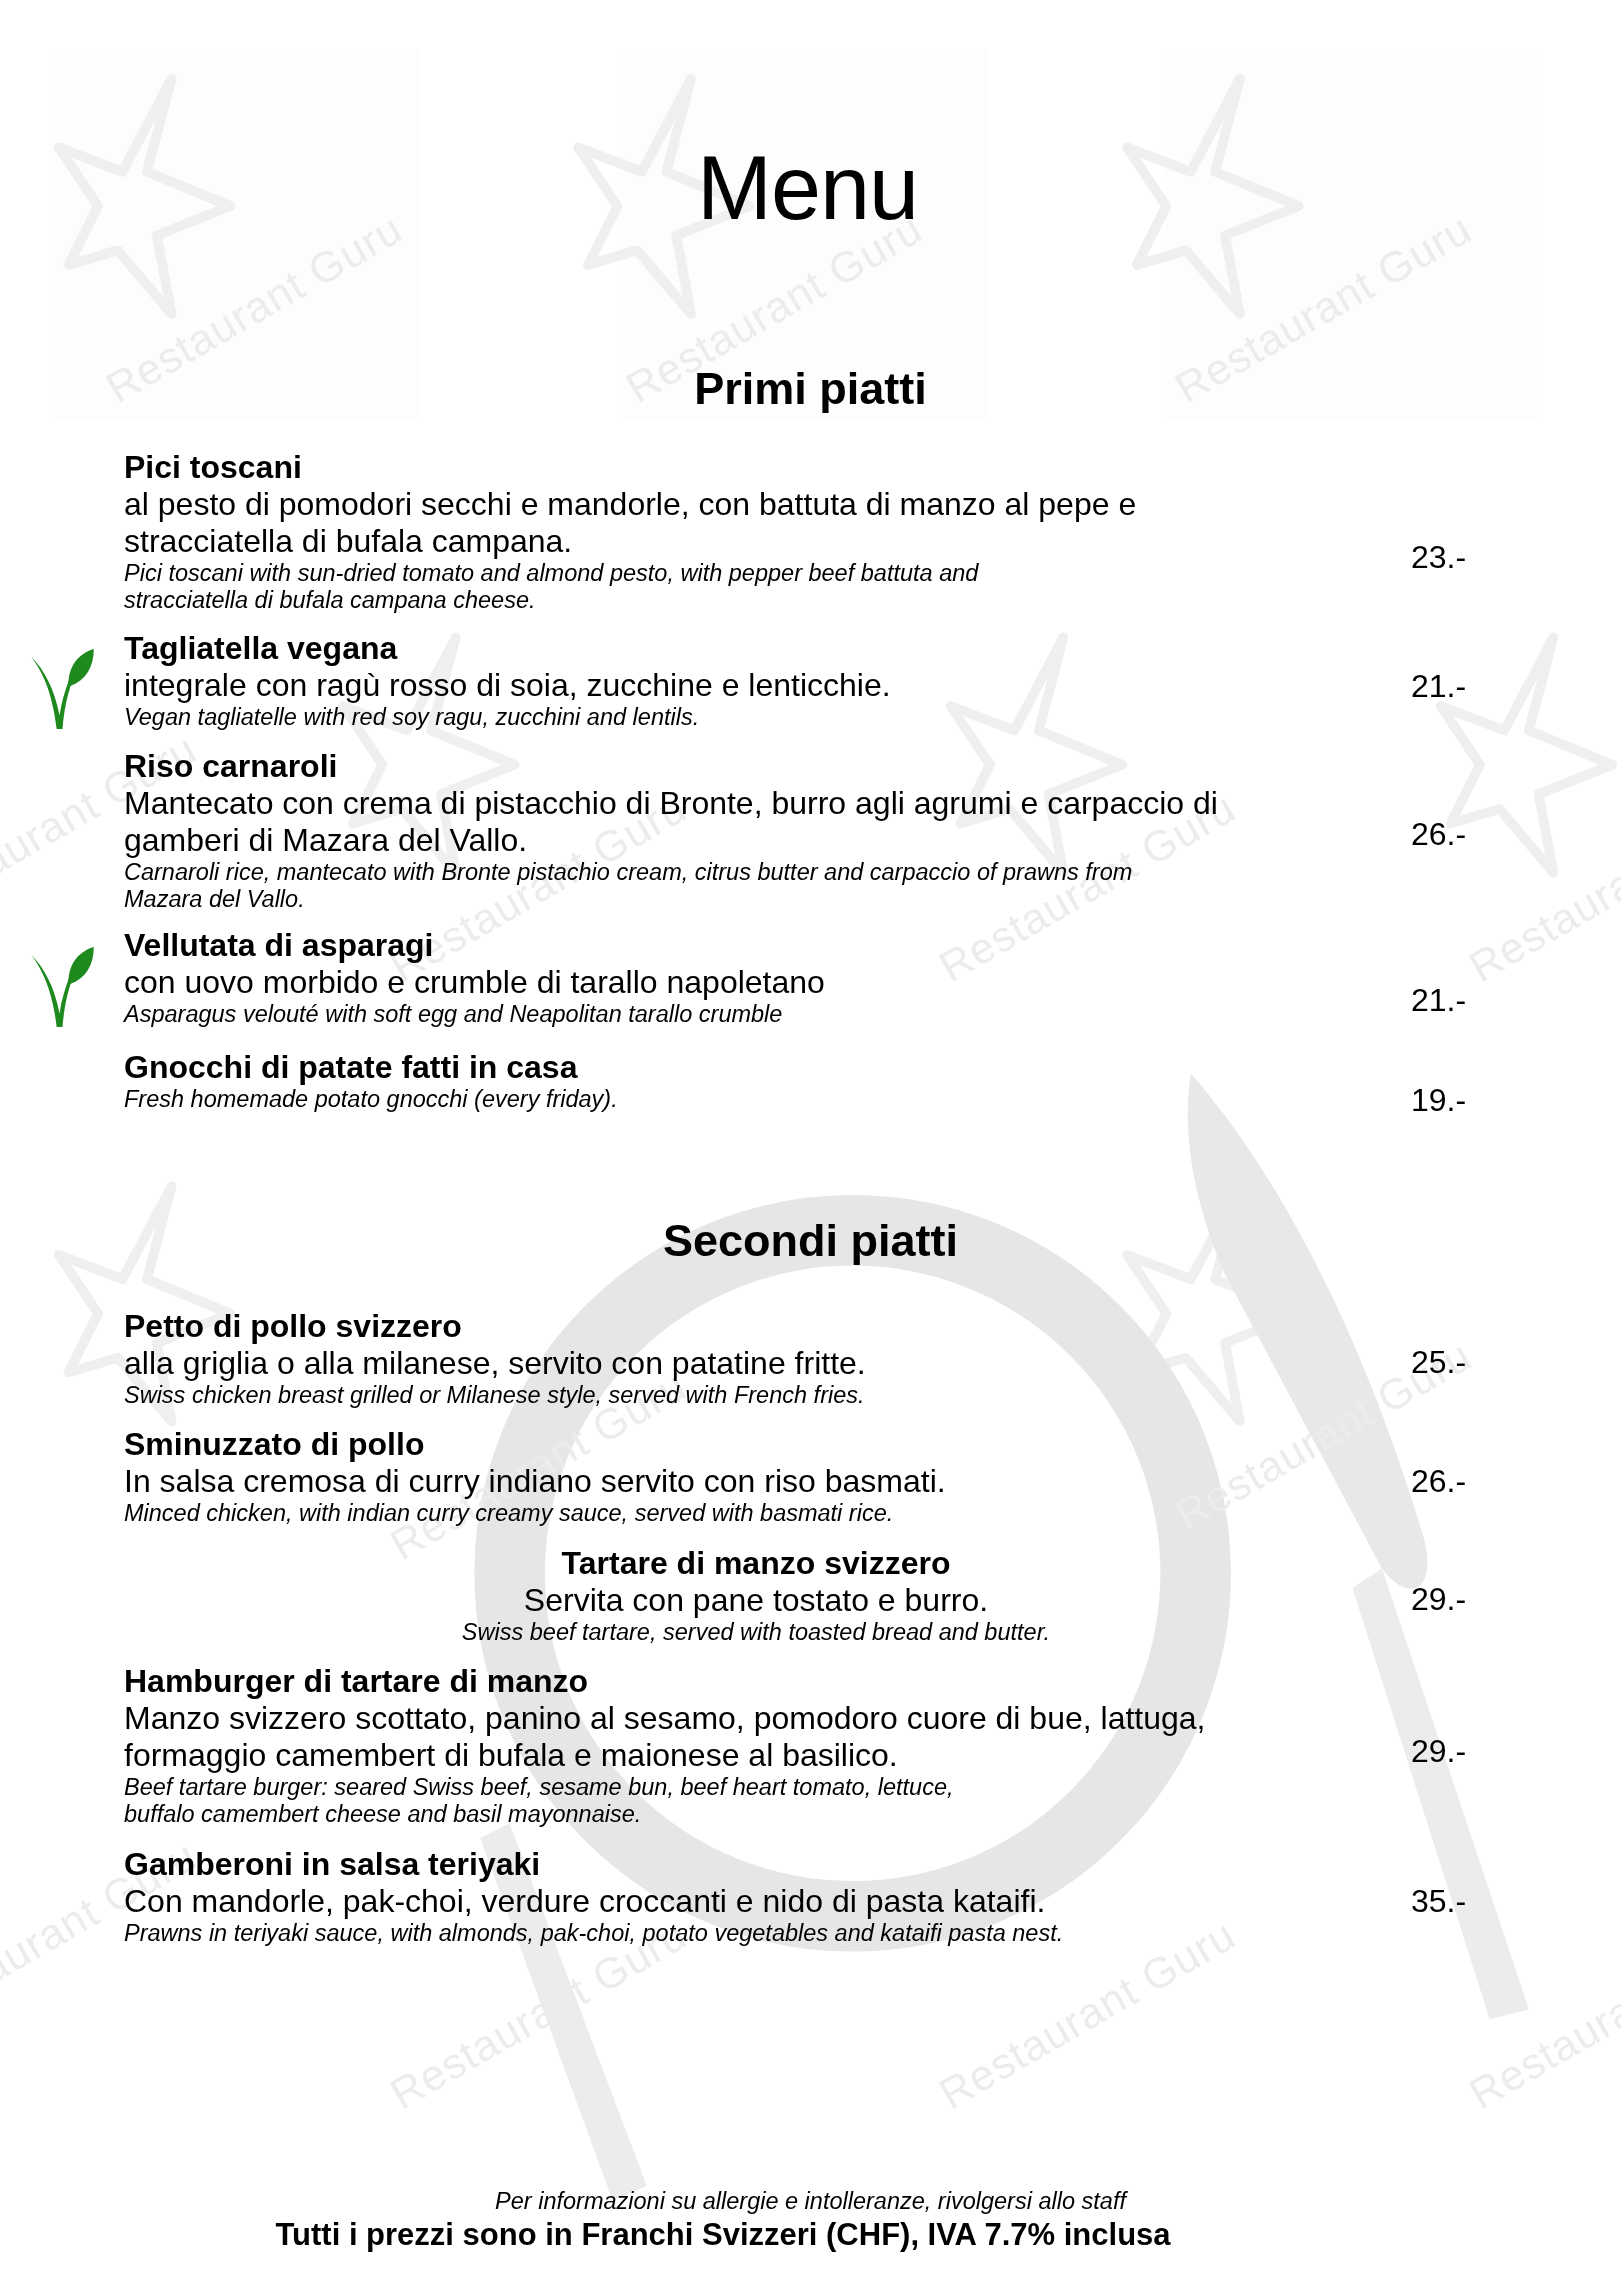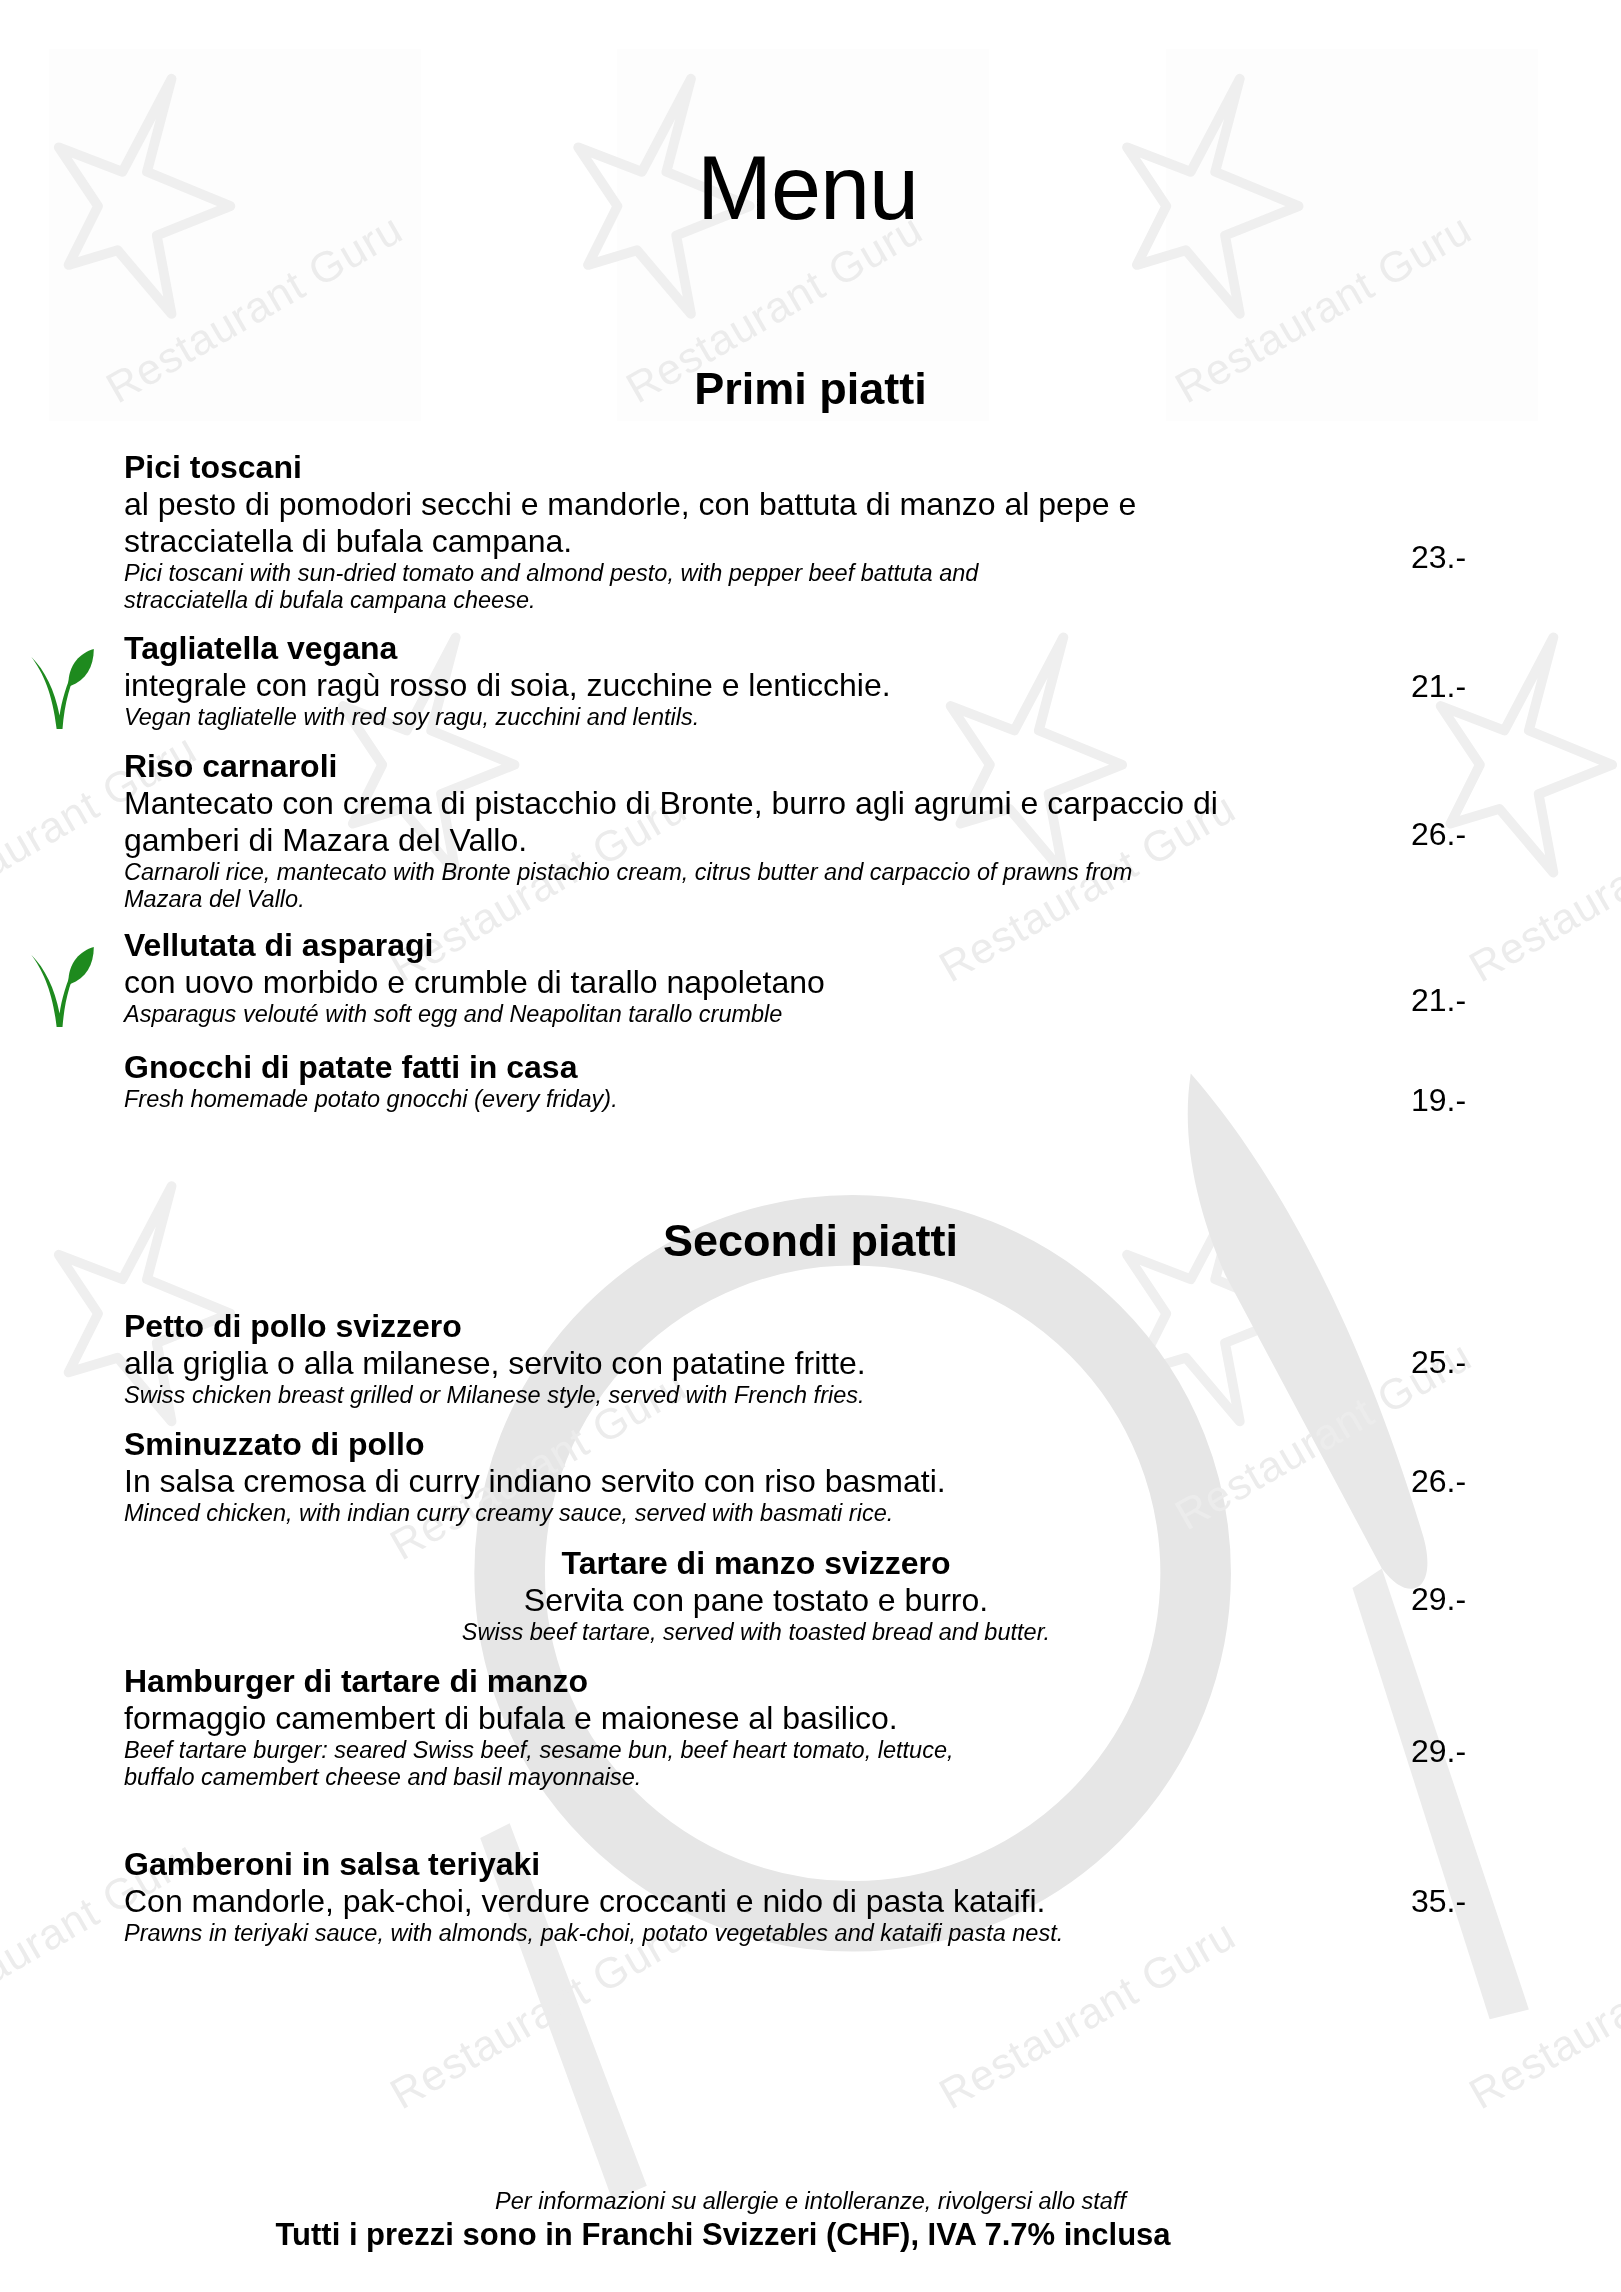--- a/index.html
+++ b/index.html
@@ -159,20 +159,21 @@
 
   <div class="item" style="top:1545px;text-align:center;">
     <div class="item-name">Tartare di manzo svizzero</div>
     <div class="item-desc">Servita con pane tostato e burro.</div>
     <div class="item-en">Swiss beef tartare, served with toasted bread and butter.</div>
   </div>
   <div class="price" style="top:1575px;">29.-</div>
 
   <div class="item" style="top:1663px;">
     <div class="item-name">Hamburger di tartare di manzo</div>
+    <div class="item-desc">Manzo svizzero scottato, panino al sesamo, pomodoro cuore di bue, lattuga,</div>
     <div class="item-desc">formaggio camembert di bufala e maionese al basilico.</div>
     <div class="item-en">Beef tartare burger: seared Swiss beef, sesame bun, beef heart tomato, lettuce,</div>
     <div class="item-en">buffalo camembert cheese and basil mayonnaise.</div>
   </div>
   <div class="price" style="top:1727px;">29.-</div>
 
   <div class="item" style="top:1846px;">
     <div class="item-name">Gamberoni in salsa teriyaki</div>
     <div class="item-desc">Con mandorle, pak-choi, verdure croccanti e nido di pasta kataifi.</div>
     <div class="item-en">Prawns in teriyaki sauce, with almonds, pak-choi, potato vegetables and kataifi pasta nest.</div>

